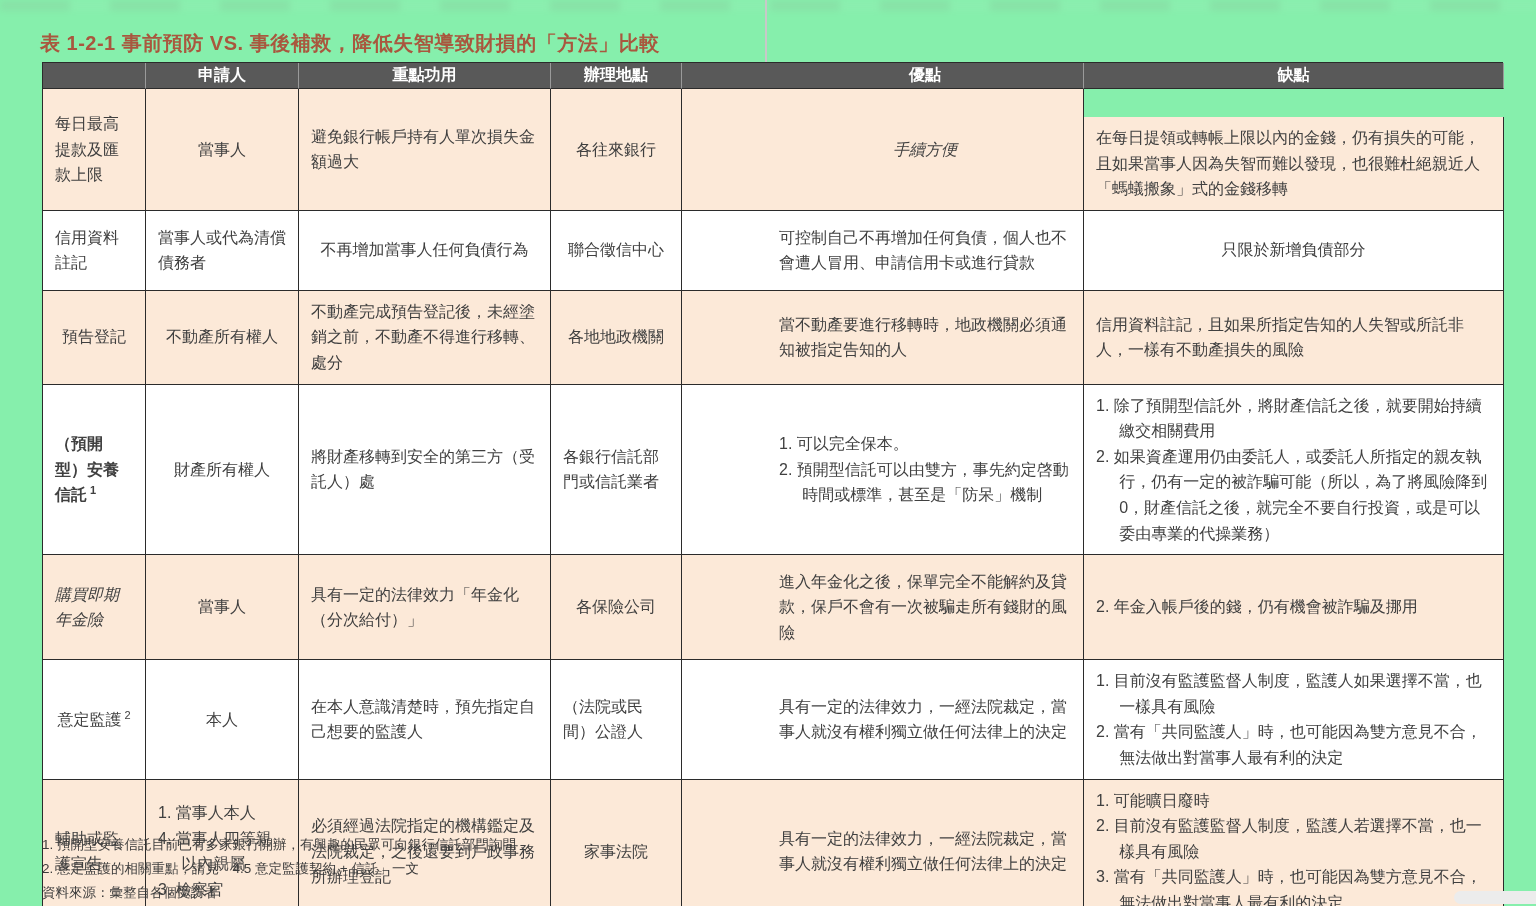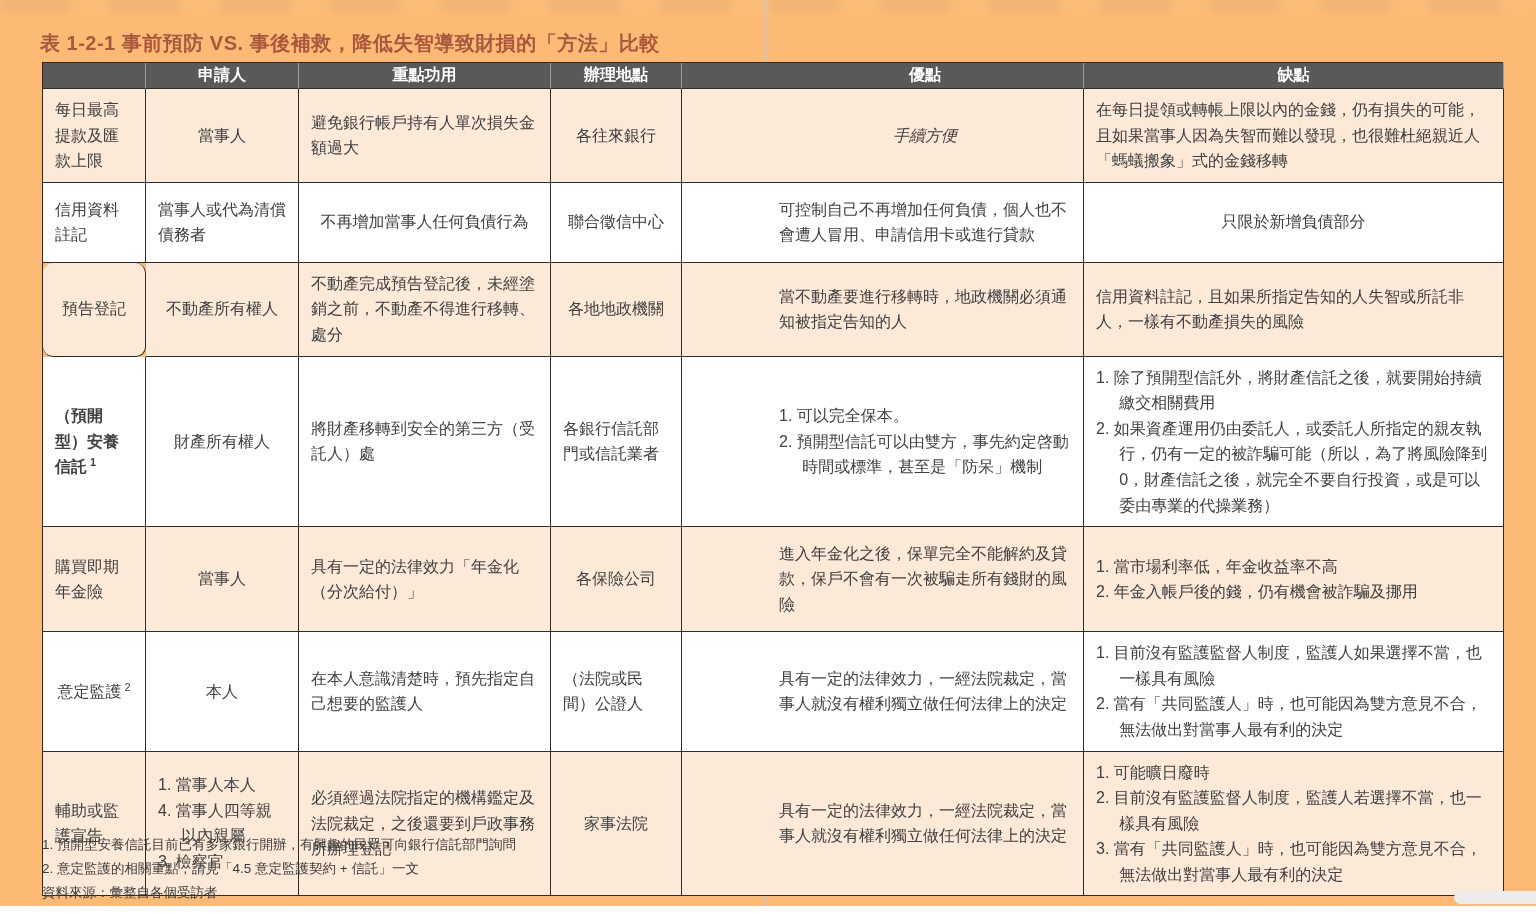--- a/index.html
+++ b/index.html
@@ -1,17 +1,17 @@
 <!DOCTYPE html>
 <html style="--title-color: #a9573e; --header-bg: #595959; --peach: #fce9d8; --border-color: #2b2b2b; --text-color: #404040; --divider-color: #c8c8c8;"><head>
 <meta charset="utf-8">
 <style>
   * { box-sizing: border-box; margin: 0; padding: 0; }
   html,body { width:1536px; height:914px; background:#ffffff; font-family:"Liberation Sans", sans-serif; }
-  #page { position:relative; width:1536px; height:906px; overflow:hidden; background:#fdba74; }
+  #page { position:relative; width:1536px; height:906px; overflow:hidden; background:#86efac; }
 
   
   #top-remnant { position:absolute; top:0; left:0; width:100%; height:11px;
     background:repeating-linear-gradient(90deg, rgba(150,140,135,.28) 0 70px, rgba(235,232,230,.12) 70px 110px);
     filter:blur(3px); opacity:.45; }
 
   #page-title { position:absolute; top:30px; left:40px; font-size:20px; font-weight:bold;
     color:var(--title-color); letter-spacing:.5px; }
 
   
@@ -65,21 +65,21 @@
       </div>
       <div class="td peach c" style="min-height: 89px;">
         <span>各往來銀行</span>
       </div>
       <div class="td peach no-r" style="min-height: 89px;">
         <span></span>
       </div>
       <div class="td peach c" style="min-height: 89px; font-style: italic;">
         <span>手續方便</span>
       </div>
-      <div class="td peach" style="min-height: 89px;">
+      <div class="td peach" style="min-height: 89px; margin-top: 28px;">
         <span>在每日提領或轉帳上限以內的金錢，仍有損失的可能，且如果當事人因為失智而難以發現，也很難杜絕親近人「螞蟻搬象」式的金錢移轉</span>
       </div>
       <div class="td" style="min-height: 80px;">
         <span>信用資料註記</span>
       </div>
       <div class="td" style="min-height: 80px;">
         <span>當事人或代為清償債務者</span>
       </div>
       <div class="td c" style="min-height: 80px;">
         <span>不再增加當事人任何負債行為</span>
@@ -89,21 +89,21 @@
       </div>
       <div class="td no-r" style="min-height: 80px;">
         <span></span>
       </div>
       <div class="td" style="min-height: 80px;">
         <span>可控制自己不再增加任何負債，個人也不會遭人冒用、申請信用卡或進行貸款</span>
       </div>
       <div class="td c" style="min-height: 80px;">
         <span>只限於新增負債部分</span>
       </div>
-      <div class="td peach c" style="min-height: 80px; border-radius: 10px;">
+      <div class="td peach c" style="min-height: 80px;">
         <span>預告登記</span>
       </div>
       <div class="td peach c" style="min-height: 80px;">
         <span>不動產所有權人</span>
       </div>
       <div class="td peach" style="min-height: 80px;">
         <span>不動產完成預告登記後，未經塗銷之前，不動產不得進行移轉、處分</span>
       </div>
       <div class="td peach c" style="min-height: 80px;">
         <span>各地地政機關</span>
@@ -133,40 +133,39 @@
         <span></span>
       </div>
       <div class="td" style="min-height: 150px;">
         <div class="li">1. 可以完全保本。</div>
         <div class="li">2. 預開型信託可以由雙方，事先約定啓動時間或標準，甚至是「防呆」機制</div>
       </div>
       <div class="td" style="min-height: 150px;">
         <div class="li">1. 除了預開型信託外，將財產信託之後，就要開始持續繳交相關費用</div>
         <div class="li">2. 如果資產運用仍由委託人，或委託人所指定的親友執行，仍有一定的被詐騙可能（所以，為了將風險降到 0，財產信託之後，就完全不要自行投資，或是可以委由專業的代操業務）</div>
       </div>
-      <div class="td peach" style="min-height: 105px;">
+      <div class="td peach" style="min-height: 105px; font-style: italic;">
         <span>購買即期年金險</span>
       </div>
       <div class="td peach c" style="min-height: 105px;">
         <span>當事人</span>
       </div>
       <div class="td peach" style="min-height: 105px;">
         <span>具有一定的法律效力「年金化（分次給付）」</span>
       </div>
       <div class="td peach c" style="min-height: 105px;">
         <span>各保險公司</span>
       </div>
       <div class="td peach no-r" style="min-height: 105px;">
         <span></span>
       </div>
       <div class="td peach" style="min-height: 105px;">
         <span>進入年金化之後，保單完全不能解約及貸款，保戶不會有一次被騙走所有錢財的風險</span>
       </div>
       <div class="td peach" style="min-height: 105px;">
-        <div class="li">1. 當市場利率低，年金收益率不高</div>
         <div class="li">2. 年金入帳戶後的錢，仍有機會被詐騙及挪用</div>
       </div>
       <div class="td c" style="min-height: 103px;">
         <span>意定監護<sup> 2</sup></span>
       </div>
       <div class="td c" style="min-height: 103px;">
         <span>本人</span>
       </div>
       <div class="td" style="min-height: 103px;">
         <span>在本人意識清楚時，預先指定自己想要的監護人</span>

